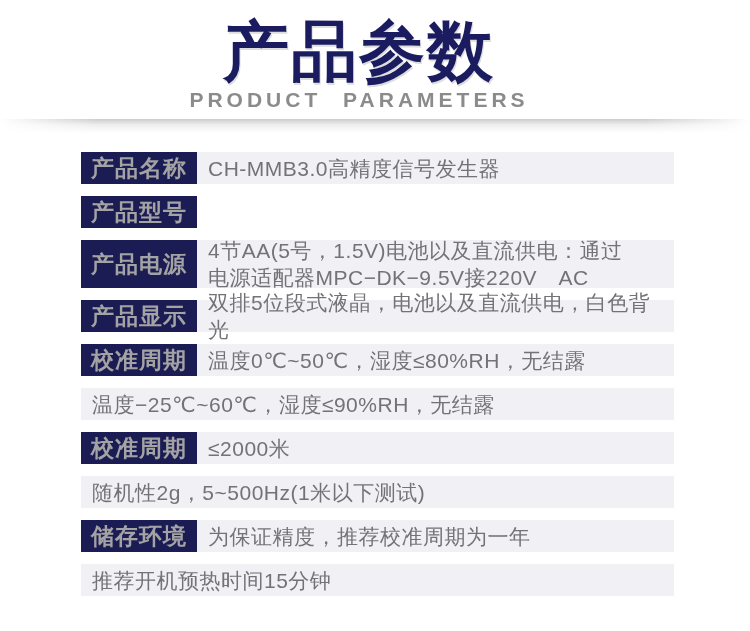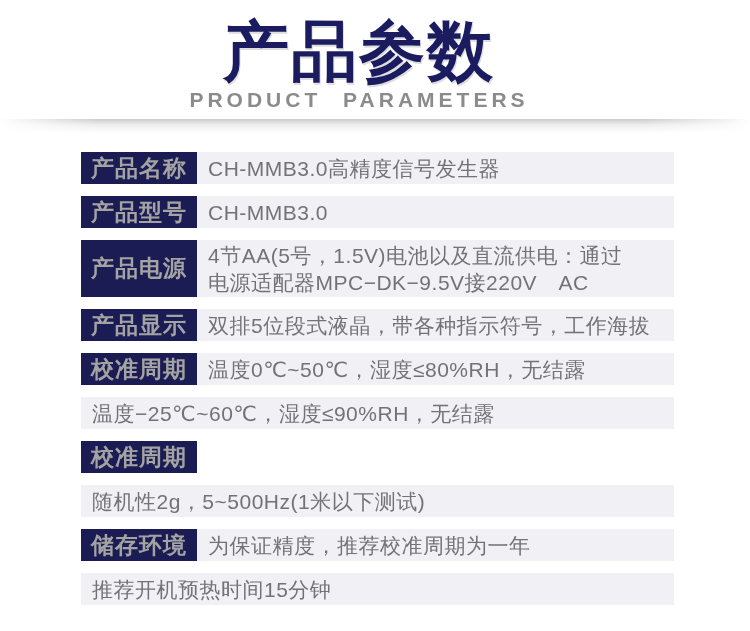--- a/index.html
+++ b/index.html
@@ -36,21 +36,21 @@
     position:absolute;top:119px;left:0;width:750px;height:14px;
     background:linear-gradient(180deg, rgba(105,105,105,0.34) 0%, rgba(150,150,150,0.16) 42%, rgba(255,255,255,0) 100%);
     -webkit-mask-image:linear-gradient(90deg, transparent 0%, #000 13%, #000 86%, rgba(0,0,0,0.35) 96%, transparent 100%);
             mask-image:linear-gradient(90deg, transparent 0%, #000 13%, #000 86%, rgba(0,0,0,0.35) 96%, transparent 100%);
   }
   .spec-table{
     position:absolute;top:152px;left:81px;width:593px;
     display:flex;flex-direction:column;gap:12px;
   }
   .row{display:flex;height:32px;}
-  .row.tall{height:57px;justify-content:flex-end;}
+  .row.tall{height:48px;justify-content:flex-end;}
   .row-label{
     width:116px;min-width:116px;
     background:var(--label-navy,#1c1c55);
     color:#a3a3a3;font-size:23px;font-weight:bold;letter-spacing:1px;
     display:flex;align-items:center;justify-content:center;
   }
   .row-value{
     flex:1;
     background:var(--value-bg,#f0f0f5);
     color:var(--value-text,#737377);
@@ -70,40 +70,40 @@
 
 <div class="seam"></div>
 
 <div class="spec-table">
   <div class="row">
     <div class="row-label">产品名称</div>
     <div class="row-value">CH-MMB3.0高精度信号发生器</div>
   </div>
   <div class="row">
     <div class="row-label">产品型号</div>
-    <div class="row-value">CH-MMB3.0</div>
   </div>
   <div class="row tall">
     <div class="row-label">产品电源</div>
     <div class="row-value">4节AA(5号，1.5V)电池以及直流供电：通过
 电源适配器MPC−DK−9.5V接220V　AC</div>
   </div>
   <div class="row">
     <div class="row-label">产品显示</div>
-    <div class="row-value">双排5位段式液晶，带各种指示符号，工作海拔</div>
+    <div class="row-value">双排5位段式液晶，电池以及直流供电，白色背光</div>
   </div>
   <div class="row">
     <div class="row-label">校准周期</div>
     <div class="row-value">温度0℃~50℃，湿度≤80%RH，无结露</div>
   </div>
   <div class="row">
     <div class="row-value">温度−25℃~60℃，湿度≤90%RH，无结露</div>
   </div>
   <div class="row">
     <div class="row-label">校准周期</div>
+    <div class="row-value">≤2000米</div>
   </div>
   <div class="row">
     <div class="row-value">随机性2g，5~500Hz(1米以下测试)</div>
   </div>
   <div class="row">
     <div class="row-label">储存环境</div>
     <div class="row-value">为保证精度，推荐校准周期为一年</div>
   </div>
   <div class="row">
     <div class="row-value">推荐开机预热时间15分钟</div>

